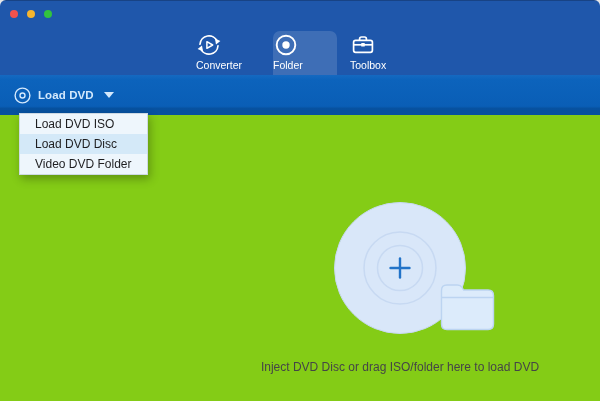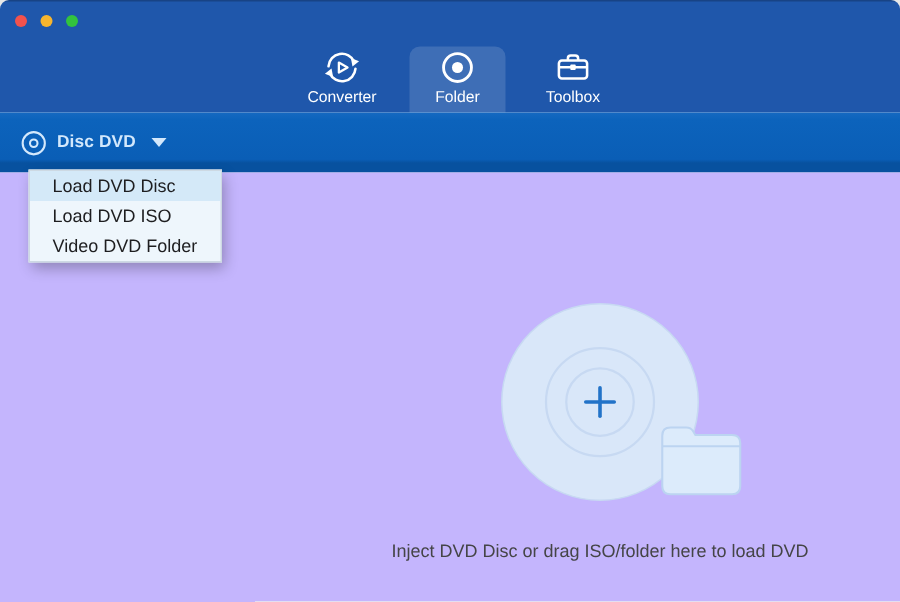--- a/index.html
+++ b/index.html
@@ -17,21 +17,21 @@
   .traffic{ position:absolute; top:9px; width:8px; height:8px; border-radius:50%; }
   .traffic.red{ left:10px; background:#f2524d; }
   .traffic.yellow{ left:27px; background:#f6b52e; }
   .traffic.green{ left:44px; background:#32c33e; }
   .win-title{
     position:absolute; top:7px; left:413px; transform:translateX(-50%);
     color:#ffffff; font-size:10.5px; font-weight:700; letter-spacing:-0.2px; white-space:nowrap;
   }
   .nav{ position:absolute; left:196px; top:30px; display:flex; gap:13px; }
   .tab{
-    width:64px; height:45px; display:flex; flex-direction:column; align-items:center;
+    width:64px; height:45px; display:flex; flex-direction:column; 
     justify-content:flex-start; padding-top:1px; border-radius:7px 7px 0 0; cursor:default;
   }
   .tab.active{ background:rgba(255,255,255,0.14); }
   .tab .icn{ width:26px; height:26px; display:block; }
   .tab .lbl{ color:#ffffff; font-size:10.5px; margin-top:1px; white-space:nowrap; }
 
   
   .toolbar{
     position:absolute; left:0; top:75px; width:600px; height:40px;
     background:linear-gradient(180deg,#1569c1 0%,#0c63bc 12%,#0a5eb6 78%,#07519f 84%,#07519f 100%);
@@ -48,21 +48,21 @@
   .menu{
     position:absolute; left:19px; top:113px; width:129px; z-index:20;
     background:#eef6fc; border:1px solid #cdd9e3; box-shadow:2px 4px 9px rgba(0,0,0,0.28);
   }
   .menu-item{
     height:20px; line-height:20px; padding-left:15px; font-size:12px; color:#1e1e20; white-space:nowrap;
   }
   .menu-item.selected{ background:#d4e9f8; }
 
   
-  .main{ position:absolute; left:0; top:115px; width:600px; height:286px; background:#c4b5fd; }
+  .main{ position:absolute; left:0; top:115px; width:600px; height:286px; background:#84cc16; }
   .disc{ position:absolute; left:333px; top:86px; width:134px; height:134px; }
   .folder{ position:absolute; left:440px; top:168px; width:55px; height:48px; }
   .hint{
     position:absolute; left:400px; top:245px; transform:translateX(-50%);
     font-size:12px; color:#454547; white-space:nowrap;
   }
 </style>
 </head>
 <body>
 
@@ -112,21 +112,21 @@
 
     </div>
   </div>
 
   <div class="toolbar">
     <div class="load-btn">
       <svg width="17" height="17" viewBox="0 0 17 17">
         <circle cx="8.5" cy="8.5" r="7.4" fill="none" stroke="#d3e8fc" stroke-width="1.4"></circle>
         <circle cx="8.5" cy="8.5" r="2.5" fill="none" stroke="#d3e8fc" stroke-width="1.4"></circle>
       </svg>
-      <span class="lbl">Disc DVD</span>
+      <span class="lbl">Load DVD</span>
       <span class="caret"></span>
     </div>
   </div>
 
   <div class="main">
     <svg class="disc" viewBox="0 0 134 134">
       <circle cx="67" cy="67" r="65.5" fill="#d9e7f9" stroke="#c7d9f2" stroke-width="1"></circle>
       <circle cx="67" cy="67" r="36" fill="none" stroke="#c7d9f2" stroke-width="1.5"></circle>
       <circle cx="67" cy="67" r="22.5" fill="none" stroke="#c7d9f2" stroke-width="1.5"></circle>
       <g stroke="#2273c8" stroke-width="2.4" stroke-linecap="round">
@@ -135,18 +135,18 @@
       </g>
     </svg>
     <svg class="folder" viewBox="0 0 55 48">
       <path d="M1.5 41 V7.5 Q1.5 2 7 2 H17.5 Q20.6 2 22.1 4.5 L23.6 7 H48 Q53.5 7 53.5 12.5 V41 Q53.5 46.5 48 46.5 H7 Q1.5 46.5 1.5 41 Z" fill="#dcebfb" stroke="#bcd4f1" stroke-width="1.4"></path>
       <line x1="1.5" y1="14.5" x2="53.5" y2="14.5" stroke="#bcd4f1" stroke-width="1.4"></line>
     </svg>
     <div class="hint">Inject DVD Disc or drag ISO/folder here to load DVD</div>
   </div>
 
   <div class="menu">
+    <div class="menu-item">Load DVD ISO</div>
     <div class="menu-item selected">Load DVD Disc</div>
-    <div class="menu-item">Load DVD ISO</div>
     <div class="menu-item">Video DVD Folder</div>
   </div>
 
 </div>
 
 </body></html>

